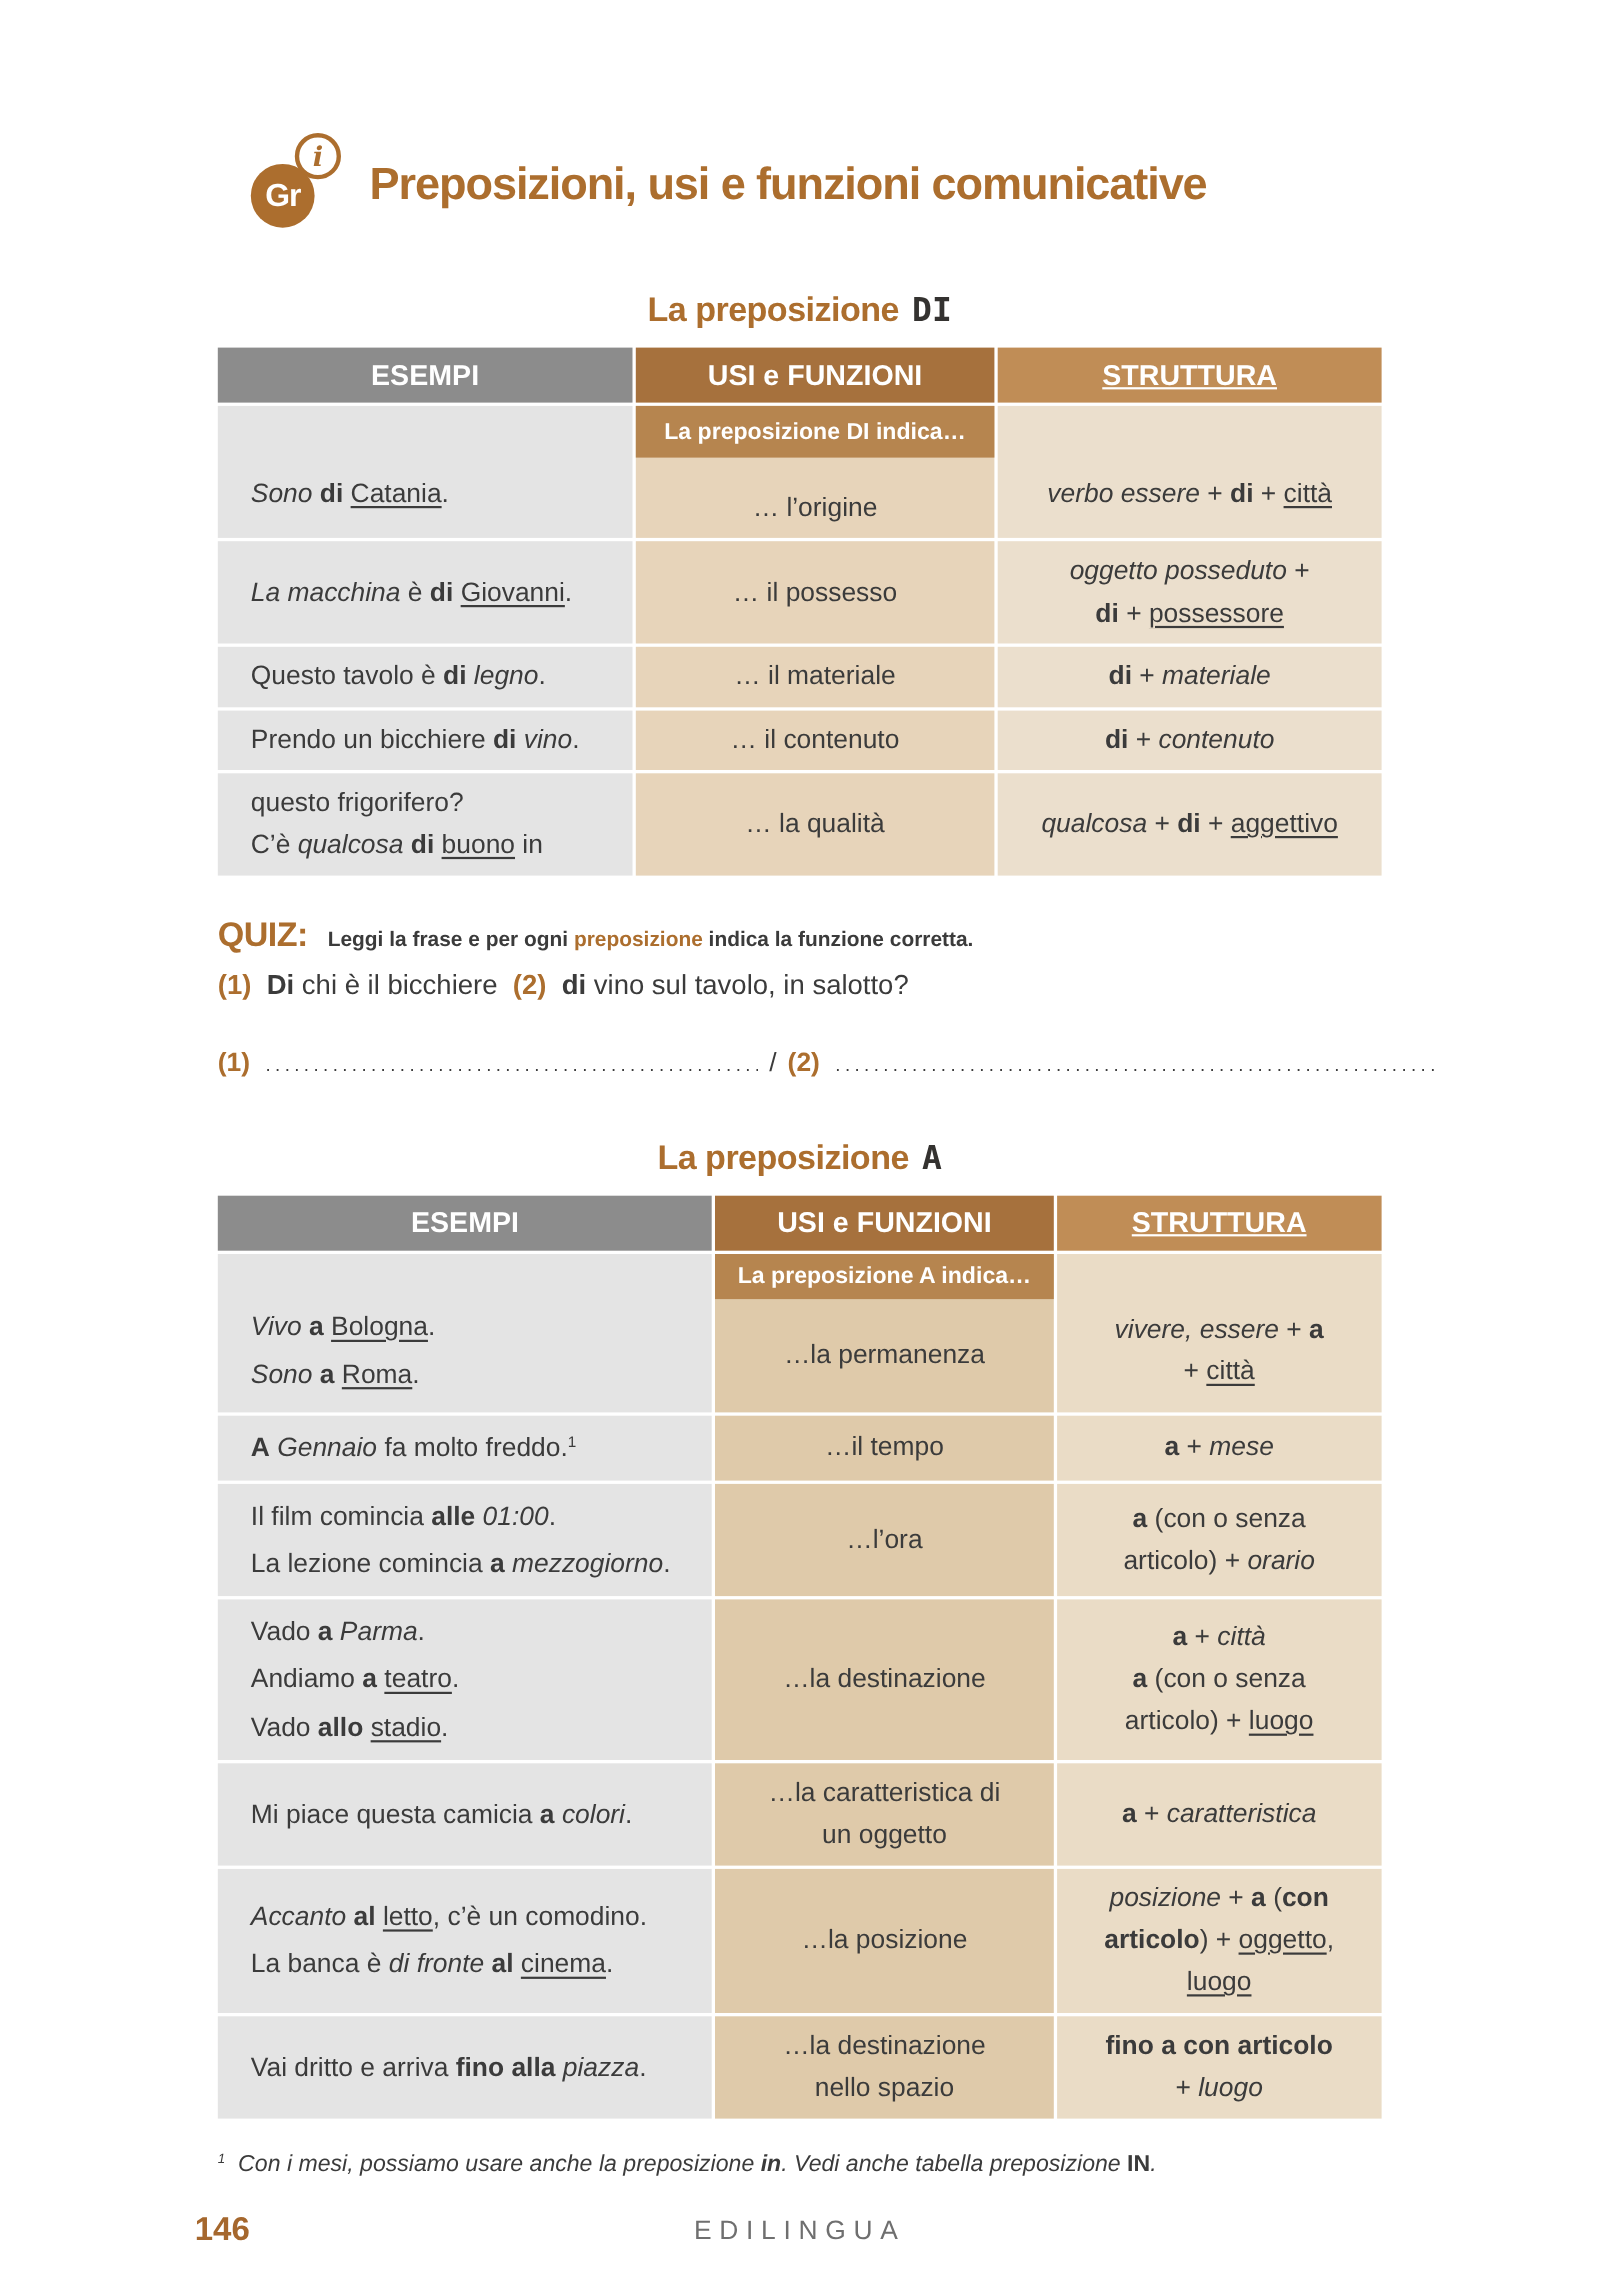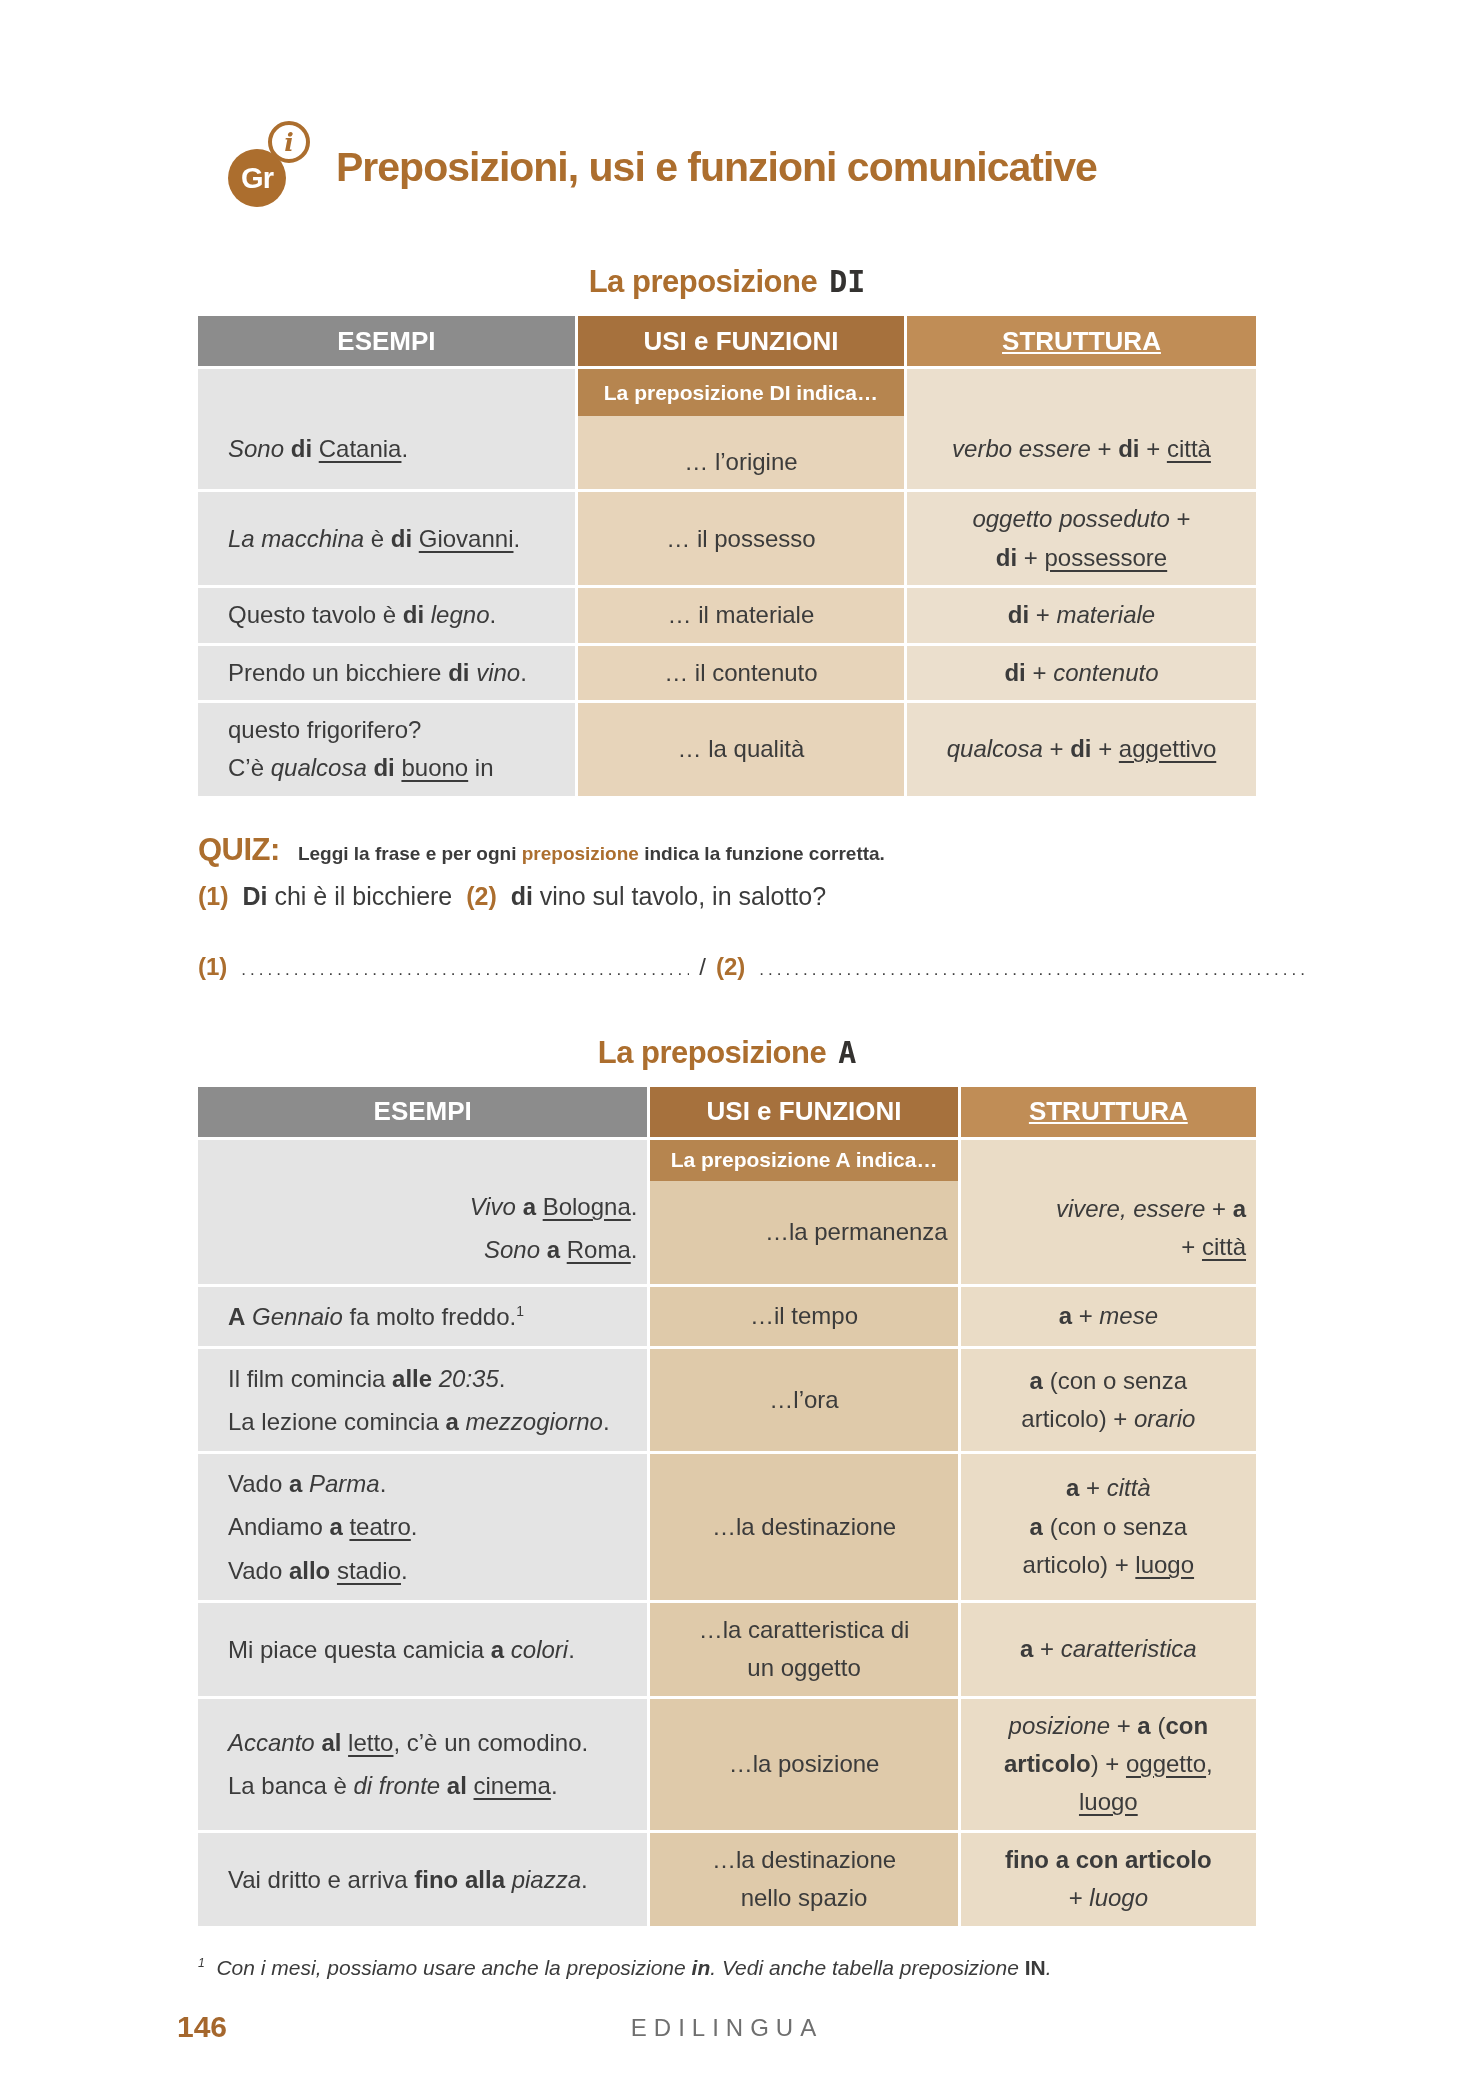--- a/index.html
+++ b/index.html
@@ -51,21 +51,21 @@
   .hdr{min-height:50px;color:#fff;font-weight:700;font-size:26px;
     display:flex;flex-direction:row;align-items:center;justify-content:center;text-align:center;padding:0;}
   .hdr-0{background:var(--gray-hdr);} .hdr-1{background:var(--brown-hdr);} .hdr-2{background:var(--tan-hdr);text-decoration:underline;}
   .has-band{padding:0;justify-content:flex-start;}
   .has-band .cell-content{flex:1;display:flex;flex-direction:column;justify-content:center;padding:8px 10px;}
   .band{width:100%;background:var(--brown-band);color:#fff;display:flex;align-items:center;justify-content:center;
     font-size:21px;font-weight:600;}
   .t1 .band{min-height:47px;} .t2 .band{min-height:41px;}
   .t1 .band-pad{padding-top:47px;} .t2 .band-pad{padding-top:41px;}
   .t1 .r0{min-height:95px;gap:19px;} .t1 .r1{min-height:77px;} .t1 .r2{min-height:44px;} .t1 .r3{min-height:44px;} .t1 .r4{min-height:76px;}
-  .t2 .r0{min-height:144px;text-align:right;} .t2 .r1{min-height:46px;} .t2 .r2{min-height:92px;} .t2 .r3{min-height:130px;}
+  .t2 .r0{min-height:144px;} .t2 .r1{min-height:46px;} .t2 .r2{min-height:92px;} .t2 .r3{min-height:130px;}
   .t2 .r4{min-height:84px;} .t2 .r5{min-height:106px;} .t2 .r6{min-height:86px;}
   .line{line-height:1.6;}
   .t2 .col0 .line{line-height:1.8;}
 
   
   .s-b{font-weight:700;}
   .s-i{font-style:italic;}
   .s-u{text-decoration:underline;text-underline-offset:4px;text-decoration-thickness:1.5px;}
   .s-brown{color:var(--brown-title);}
   .s-sup{vertical-align:super;font-size:0.58em;line-height:0;}
@@ -242,21 +242,21 @@
             <div class="line"><span>…il tempo</span></div>
           </div>
         </div>
         <div class="cell col2 r1">
           <div class="cell-content">
             <div class="line"><span class="s-b">a</span><span> + </span><span class="s-i">mese</span></div>
           </div>
         </div>
         <div class="cell col0 r2">
           <div class="cell-content">
-            <div class="line"><span>Il film comincia </span><span class="s-b">alle</span><span> </span><span class="s-i">20:35</span><span>.</span></div>
+            <div class="line"><span>Il film comincia </span><span class="s-b">alle</span><span> </span><span class="s-i">01:00</span><span>.</span></div>
             <div class="line"><span>La lezione comincia </span><span class="s-b">a</span><span> </span><span class="s-i">mezzogiorno</span><span>.</span></div>
           </div>
         </div>
         <div class="cell col1 r2">
           <div class="cell-content">
             <div class="line"><span>…l’ora</span></div>
           </div>
         </div>
         <div class="cell col2 r2">
           <div class="cell-content">

